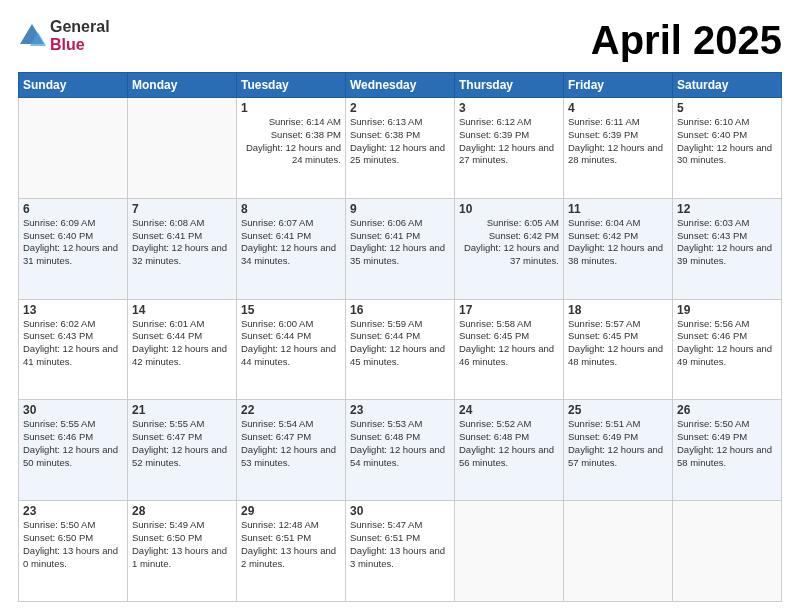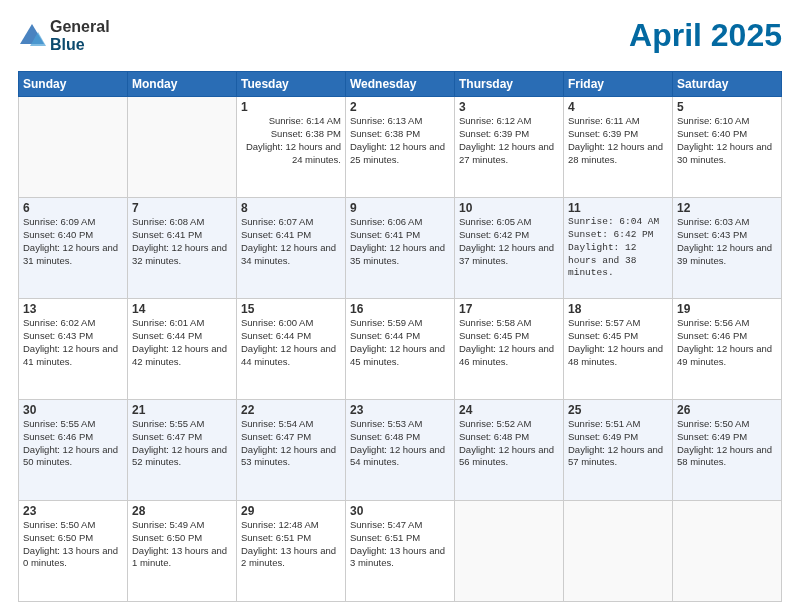--- a/index.html
+++ b/index.html
@@ -34,45 +34,44 @@
       line-height: 1.1;
     }
     .logo-general {
       font-size: 16px;
       font-weight: bold;
       color: #333;
     }
     .logo-blue {
       font-size: 16px;
       font-weight: bold;
-      color: #0c4a6e;
+      color: #be185d;
     }
     .logo-icon {
       width: 28px;
       height: 28px;
     }
     .title-block {
       text-align: right;
     }
     .month-title {
-      font-size: 32px;
-      font-weight: bold;
-      color: #0369a1;
+      font-size: 40px;
+      font-weight: bold;
+      color: #000000;
       line-height: 1.1;
       text-align: right;
     }
     .location {
       font-size: 14px;
       color: #555;
     }
     .calendar {
       width: 100%;
       border-collapse: collapse;
       flex: 1;
-      margin-top: 8px;
     }
     .calendar thead tr th {
       background: #2a6db5;
       color: #fff;
       font-size: 12px;
       font-weight: bold;
       padding: 5px 4px;
       text-align: left;
       border: 1px solid #1a5da5;
     }
@@ -200,27 +199,27 @@
 Daylight: 12 hours and 34 minutes.</div>
           </td>
           <td>
             <span class="day-num">9</span>
             <div class="cell-text" style="white-space: pre-line;">Sunrise: 6:06 AM
 Sunset: 6:41 PM
 Daylight: 12 hours and 35 minutes.</div>
           </td>
           <td>
             <span class="day-num">10</span>
-            <div class="cell-text" style="white-space: pre-line;">Sunrise: 6:05 AM
+            <div class="cell-text" style="white-space: pre-line; text-align: right;">Sunrise: 6:05 AM
 Sunset: 6:42 PM
 Daylight: 12 hours and 37 minutes.</div>
           </td>
           <td>
             <span class="day-num">11</span>
-            <div class="cell-text" style="white-space: pre-line; font-family: Liberation Mono, monospace;">Sunrise: 6:04 AM
+            <div class="cell-text" style="white-space: pre-line;">Sunrise: 6:04 AM
 Sunset: 6:42 PM
 Daylight: 12 hours and 38 minutes.</div>
           </td>
           <td>
             <span class="day-num">12</span>
             <div class="cell-text" style="white-space: pre-line;">Sunrise: 6:03 AM
 Sunset: 6:43 PM
 Daylight: 12 hours and 39 minutes.</div>
           </td>
         </tr>

